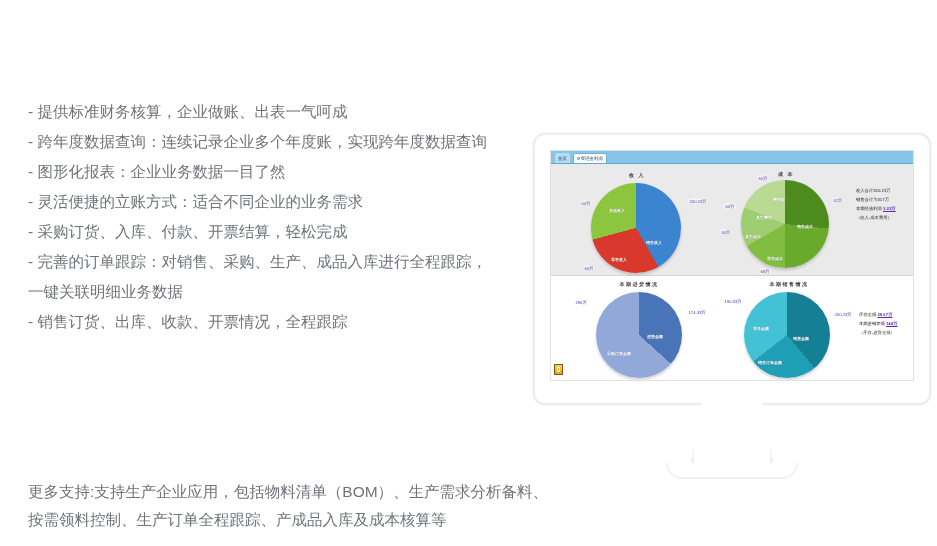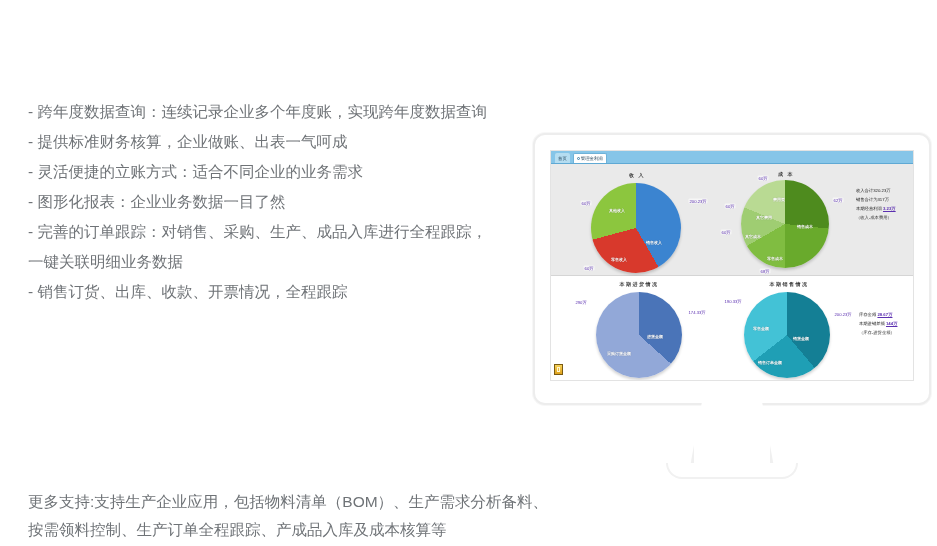--- a/index.html
+++ b/index.html
@@ -52,21 +52,21 @@
   }
   .feature-item {
     font-size: 15.5px;
     line-height: 30px;
     color: #6f7377;
     white-space: pre-wrap;
   }
 
   .more-support {
     position: absolute;
-    top: 488px;
+    top: 478px;
     left: 28px;
     width: 580px;
     font-size: 15.5px;
     line-height: 28px;
     color: #6f7377;
     white-space: pre-wrap;
   }
 
   
   .monitor {
@@ -246,24 +246,25 @@
     border: 0.6px solid #fff6cf;
   }
 </style>
 </head>
 <body>
 
 <div id="page">
 
 
   <ul class="feature-list">
+    <li class="feature-item">- 提供标准财务核算，企业做账、出表一气呵成</li>
     <li class="feature-item">- 跨年度数据查询：连续记录企业多个年度账，实现跨年度数据查询</li>
-    <li class="feature-item">- 提供标准财务核算，企业做账、出表一气呵成</li>
+    <li class="feature-item">- 图形化报表：企业业务数据一目了然</li>
     <li class="feature-item">- 灵活便捷的立账方式：适合不同企业的业务需求</li>
-    <li class="feature-item">- 图形化报表：企业业务数据一目了然</li>
+    <li class="feature-item">- 采购订货、入库、付款、开票结算，轻松完成</li>
     <li class="feature-item">- 完善的订单跟踪：对销售、采购、生产、成品入库进行全程跟踪，
 一键关联明细业务数据</li>
     <li class="feature-item">- 销售订货、出库、收款、开票情况，全程跟踪</li>
   </ul>
 
   <div class="more-support">更多支持:支持生产企业应用，包括物料清单（BOM）、生产需求分析备料、
 按需领料控制、生产订单全程跟踪、产成品入库及成本核算等</div>
 
   <div class="monitor">
     <div class="monitor-frame"></div>

